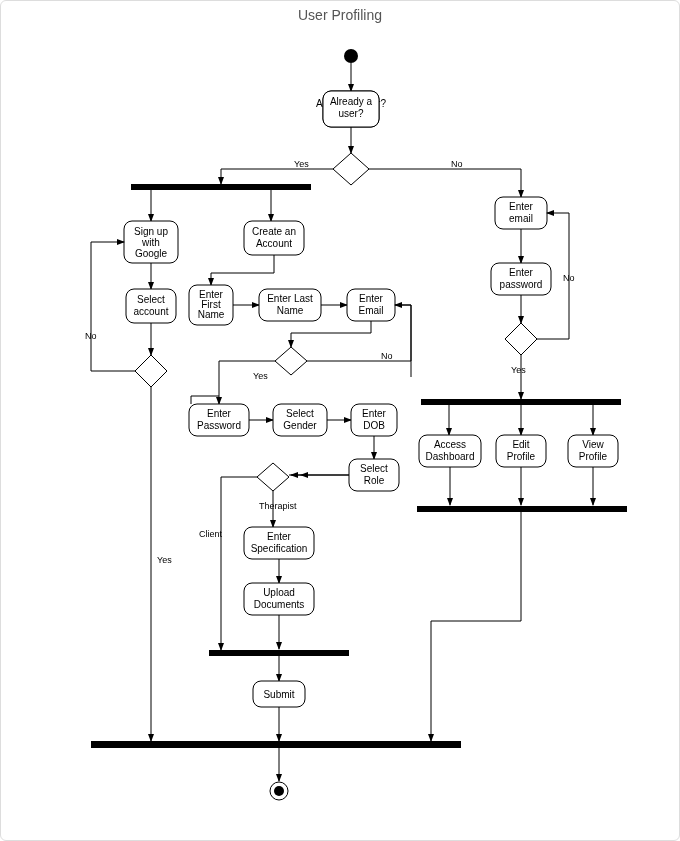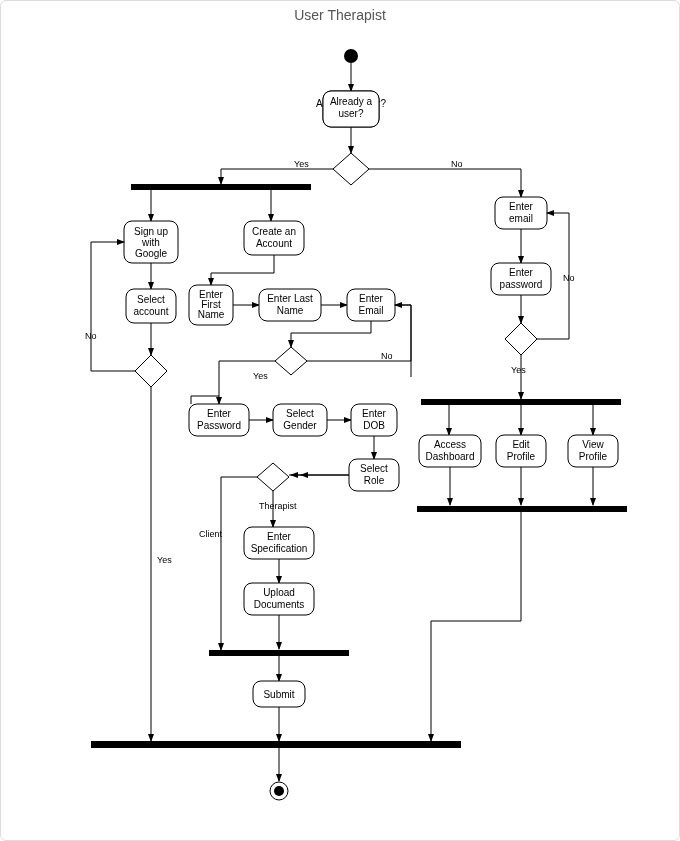--- a/index.html
+++ b/index.html
@@ -10,21 +10,21 @@
   .node text{font-size:10px;fill:#000}
   .lbl{font-size:9px;fill:#000}
   .bar{fill:#000}
   .dnode{fill:#fff;stroke:#000;stroke-width:1}
   .edge{fill:none;stroke:#000;stroke-width:1}
 </style>
 </head>
 <body>
 
 <div class="page">
-  <div class="title">User Therapist</div>
+  <div class="title">User Profiling</div>
 
   <svg width="680" height="841">
     <defs>
       <marker id="arrow" markerWidth="8" markerHeight="8" refX="7" refY="3" orient="auto">
         <path d="M0,0 L0,6 L8,3 z" fill="#000"></path>
       </marker>
     </defs>
 
     <circle cx="350" cy="55" r="7" fill="#000"></circle>
 

